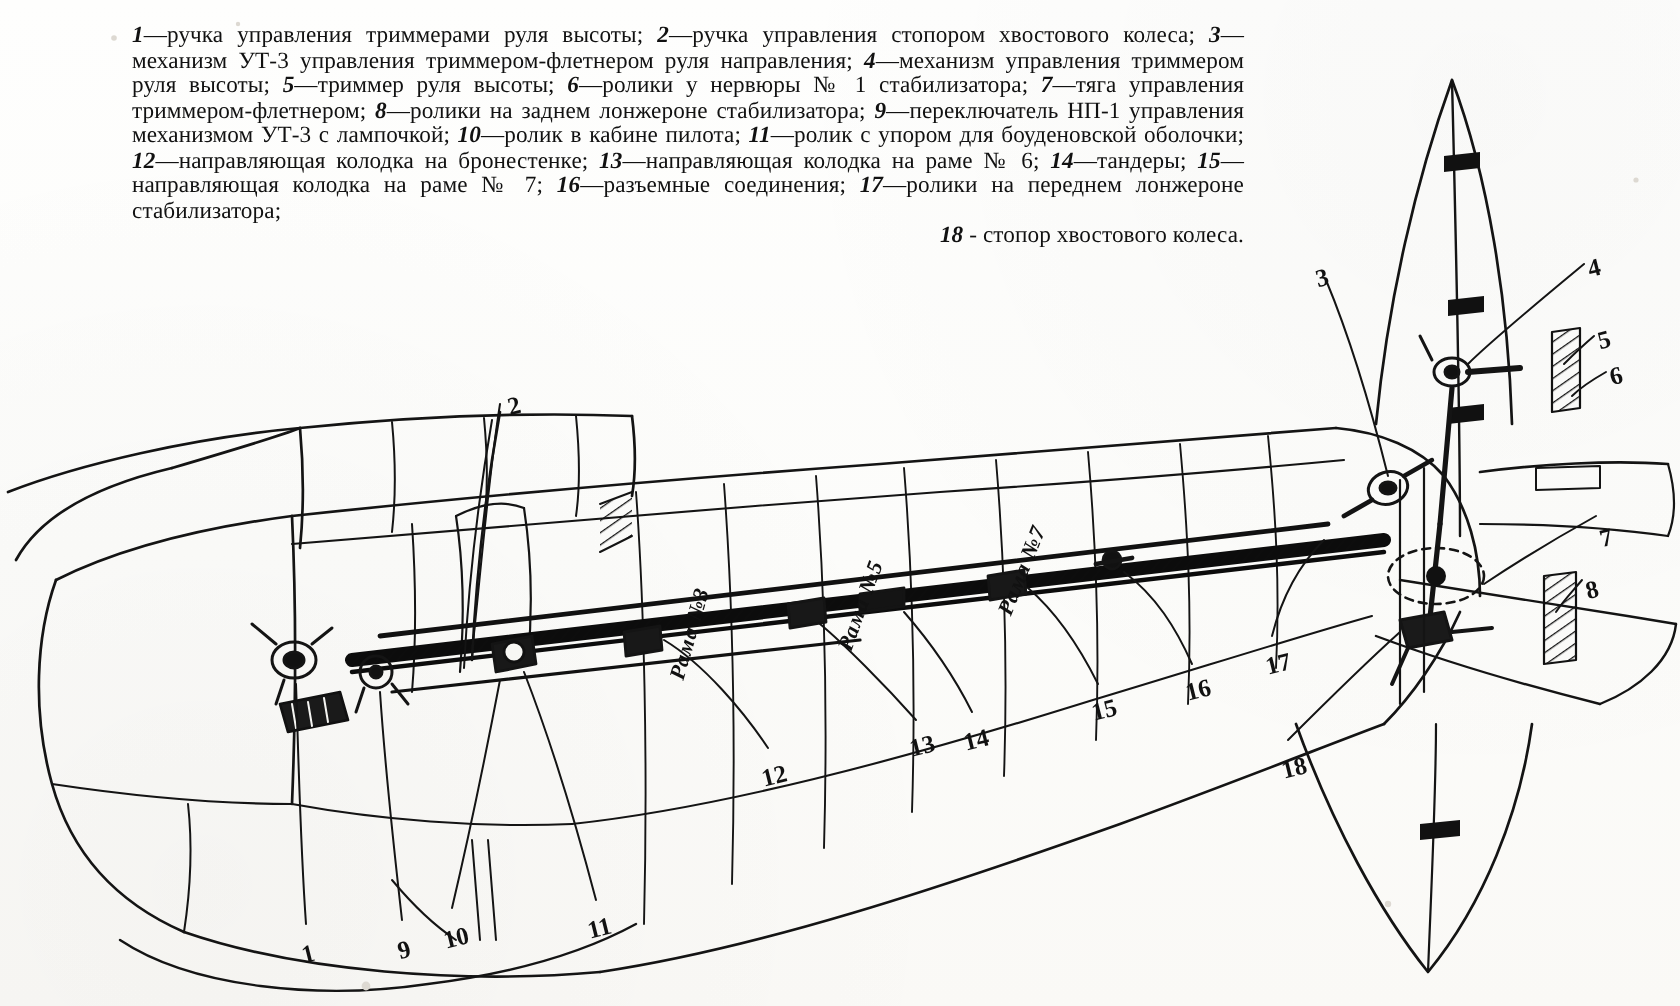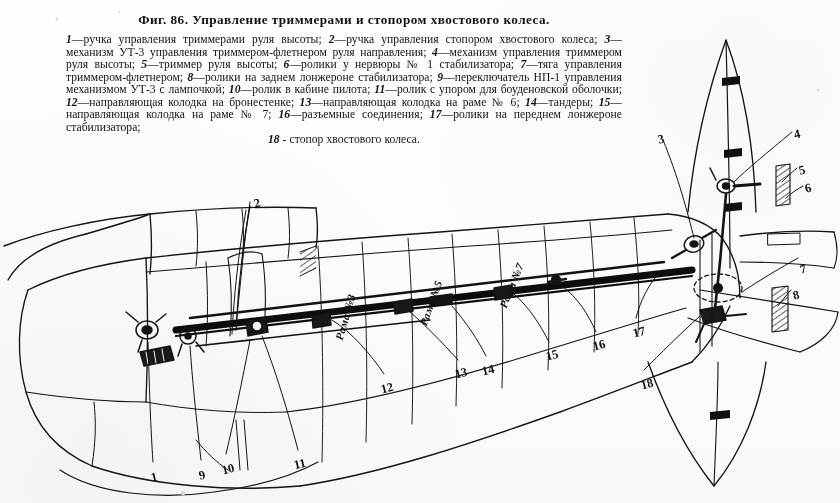--- a/index.html
+++ b/index.html
@@ -35,21 +35,21 @@
     font-size:11.6px;
     line-height:12.55px;
     text-align:justify;
     text-justify:inter-word;
     text-indent:0;
     margin:0;
     letter-spacing:.05px;
     hyphens:none;
   }
   #legend .num{font-weight:bold;font-style:italic;}
-  #legend .last{display:block;text-align:center;}
+  #legend .last{display:block;text-align:right;}
   
   #drawing{position:absolute;left:0;top:0;width:840px;height:503px;pointer-events:none;}
   .frame-label{
     position:absolute;
     font-family:"Liberation Serif", serif;
     font-style:italic;
     font-weight:bold;
     font-size:11px;
     letter-spacing:.6px;
     white-space:nowrap;
@@ -267,21 +267,20 @@
   <g fill="#ddd9d2">
     <circle cx="183" cy="493" r="2.2"></circle>
     <circle cx="57" cy="19" r="1.4"></circle>
     <circle cx="119" cy="12" r="1.1"></circle>
     <circle cx="694" cy="452" r="1.6"></circle>
     <circle cx="818" cy="90" r="1.3"></circle>
   </g>
 </svg>
 
 <div id="caption-block">
-  <div id="fig-title">Фиг. 86. Управление триммерами и стопором хвостового колеса.</div>
   <p id="legend"><span class="num">1</span><span>—ручка управления триммерами руля высоты; </span><span class="num">2</span><span>—ручка управления стопором хвостового колеса; </span><span class="num">3</span><span>—механизм УТ-3 управления триммером-флетнером руля направления; </span><span class="num">4</span><span>—механизм управления триммером руля высоты; </span><span class="num">5</span><span>—триммер руля высоты; </span><span class="num">6</span><span>—ролики у нервюры № 1 стабилизатора; </span><span class="num">7</span><span>—тяга управления триммером-флетнером; </span><span class="num">8</span><span>—ролики на заднем лонжероне стабилизатора; </span><span class="num">9</span><span>—переключатель НП-1 управления механизмом УТ-3 с лампочкой; </span><span class="num">10</span><span>—ролик в кабине пилота; </span><span class="num">11</span><span>—ролик с упором для боуденовской оболочки; </span><span class="num">12</span><span>—направляющая колодка на бронестенке; </span><span class="num">13</span><span>—направляющая колодка на раме № 6; </span><span class="num">14</span><span>—тандеры; </span><span class="num">15</span><span>—направляющая колодка на раме № 7; </span><span class="num">16</span><span>—разъемные соединения; </span><span class="num">17</span><span>—ролики на переднем лонжероне стабилизатора; </span><span class="last"><span class="num">18</span><span> - стопор хвостового колеса.</span></span></p>
 </div>
 
 <div id="label-layer">
     <div class="frame-label" style="left: 333px; top: 338px; transform: rotate(-74deg);">Рама №3</div>
     <div class="frame-label" style="left: 417px; top: 323px; transform: rotate(-70deg);">Рама №5</div>
     <div class="frame-label" style="left: 497px; top: 305px; transform: rotate(-68deg);">Рама №7</div>
     <div class="callout" style="left: 151px; top: 470px; transform: rotate(-14deg);">1</div>
     <div class="callout" style="left: 254px; top: 196px; transform: rotate(-14deg);">2</div>
     <div class="callout" style="left: 658px; top: 132px; transform: rotate(-14deg);">3</div>

